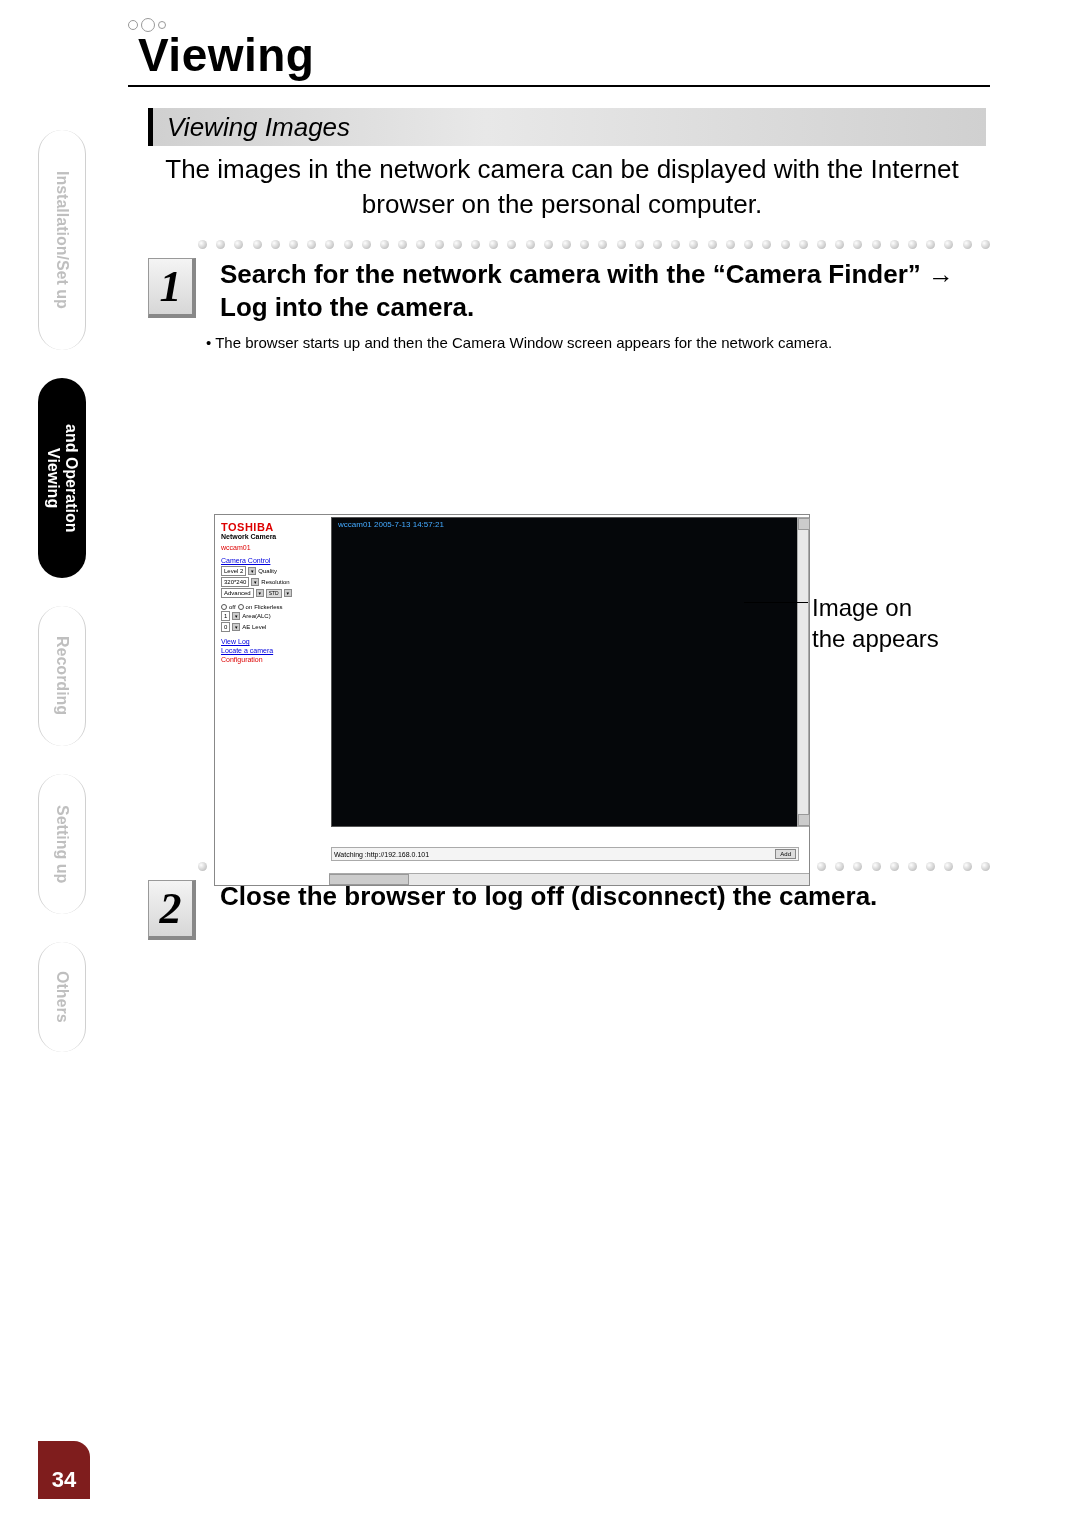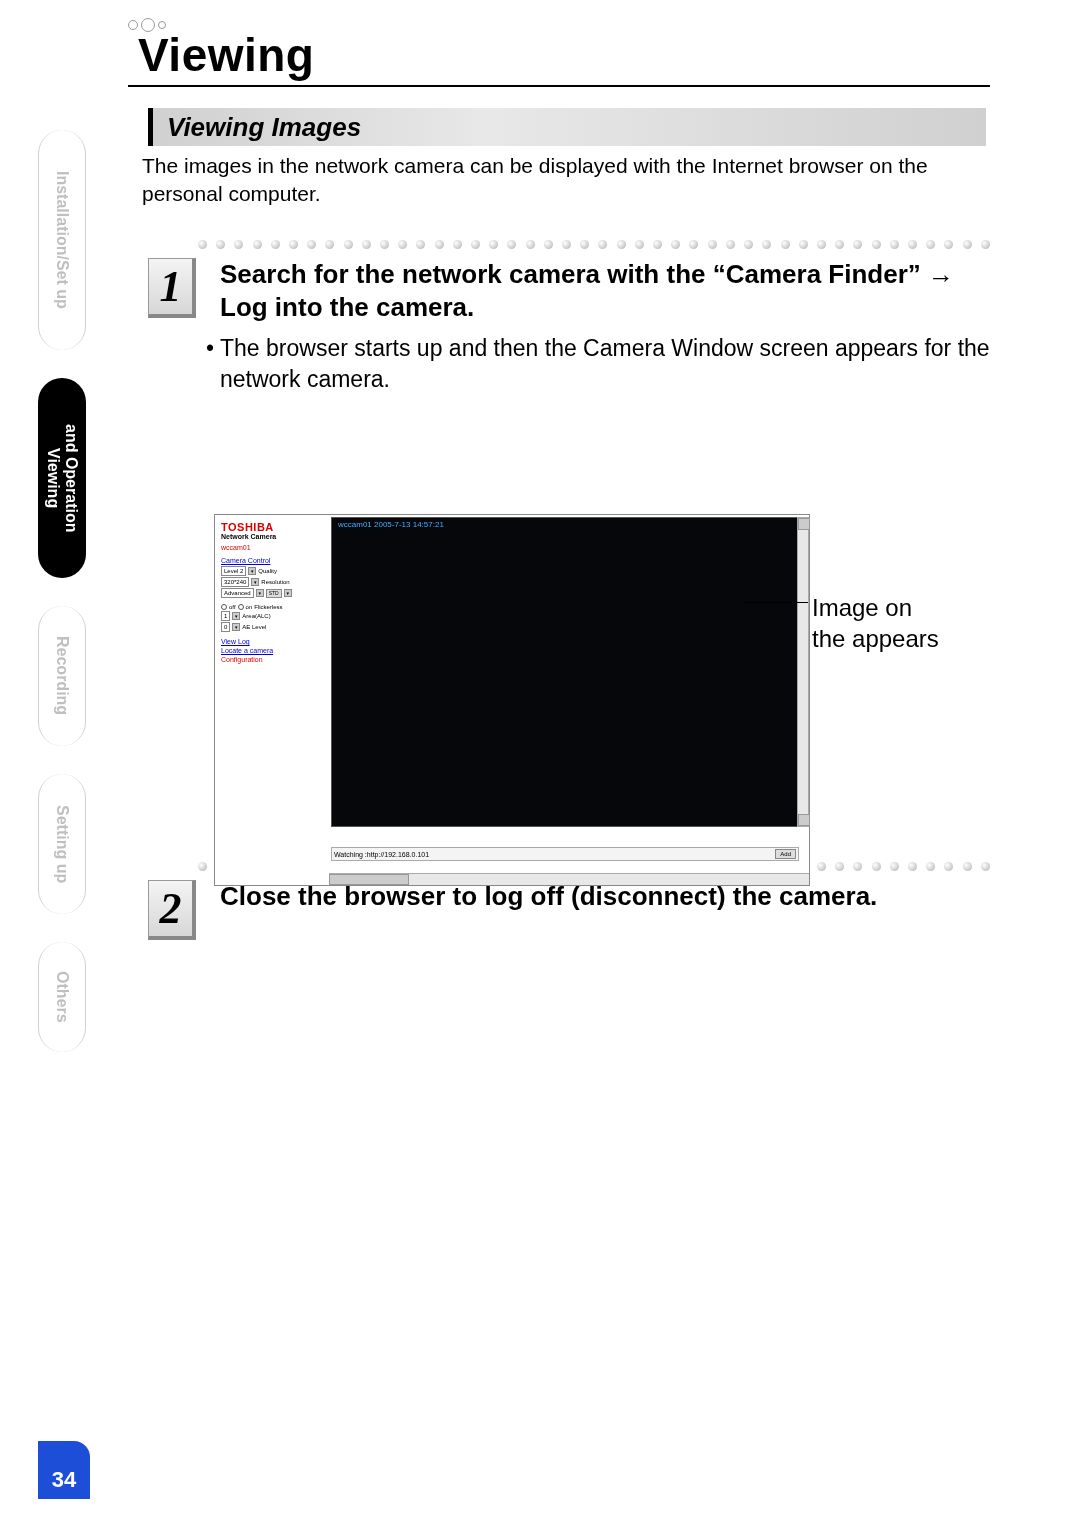--- a/index.html
+++ b/index.html
@@ -86,30 +86,31 @@
     left: 148px;
     top: 108px;
     width: 838px;
     height: 38px;
     background: linear-gradient(to right, #d0d0d0 0%, #e8e8e8 40%, #d0d0d0 100%);
     border-left: 5px solid #000;
     display: flex;
     align-items: center;
     padding-left: 14px;
     font-size: 26px;
-    font-weight: bold;
+    font-weight: normal;
     font-style: italic;
   }
   .intro-text {
     position: absolute;
     left: 142px;
     top: 152px;
     width: 840px;
-    font-size: 21px;
+    font-size: 26px;
     line-height: 1.35;
+    text-align: center;
   }
   .dotted-divider {
     position: absolute;
     left: 198px;
     width: 792px;
     display: flex;
     justify-content: space-between;
   }
   .dotted-divider span {
     width: 9px; height: 9px;
@@ -146,21 +147,21 @@
   }
   .step-title {
     margin-left: 72px;
     font-size: 26px;
     font-weight: bold;
     line-height: 1.25;
   }
   .step-bullets {
     margin-left: 58px;
     margin-top: 10px;
-    font-size: 23px;
+    font-size: 15px;
     line-height: 1.35;
   }
   .step-bullets li {
     list-style: none;
     text-indent: -14px;
     padding-left: 14px;
     margin-bottom: 4px;
   }
   .step-bullets li::before {
     content: "• ";
@@ -340,21 +341,21 @@
     width: 64px;
     height: 1px;
     background: #000;
   }
   .page-num-badge {
     position: absolute;
     left: 38px;
     bottom: 30px;
     width: 52px;
     height: 58px;
-    background: #1d4ed8;
+    background: #7f1d1d;
     color: #fff;
     font-size: 22px;
     font-weight: bold;
     display: flex;
     align-items: flex-end;
     justify-content: center;
     padding-bottom: 6px;
     border-top-right-radius: 16px;
   }
 </style>

